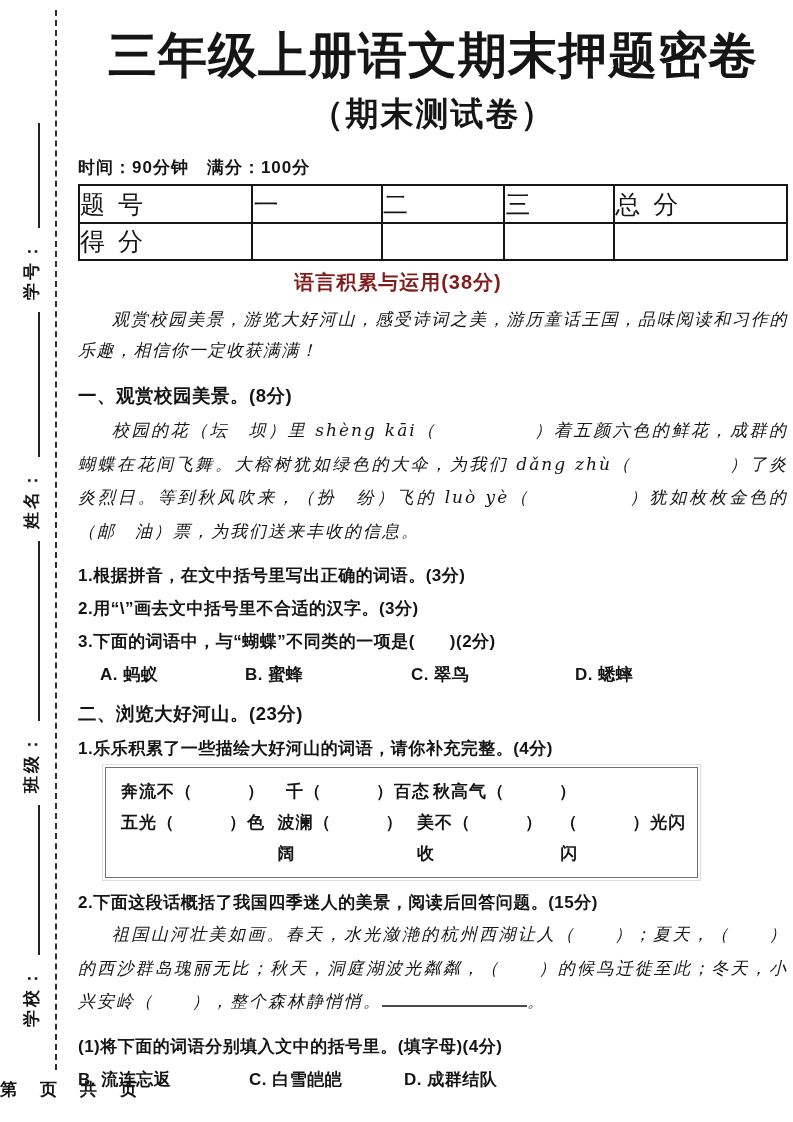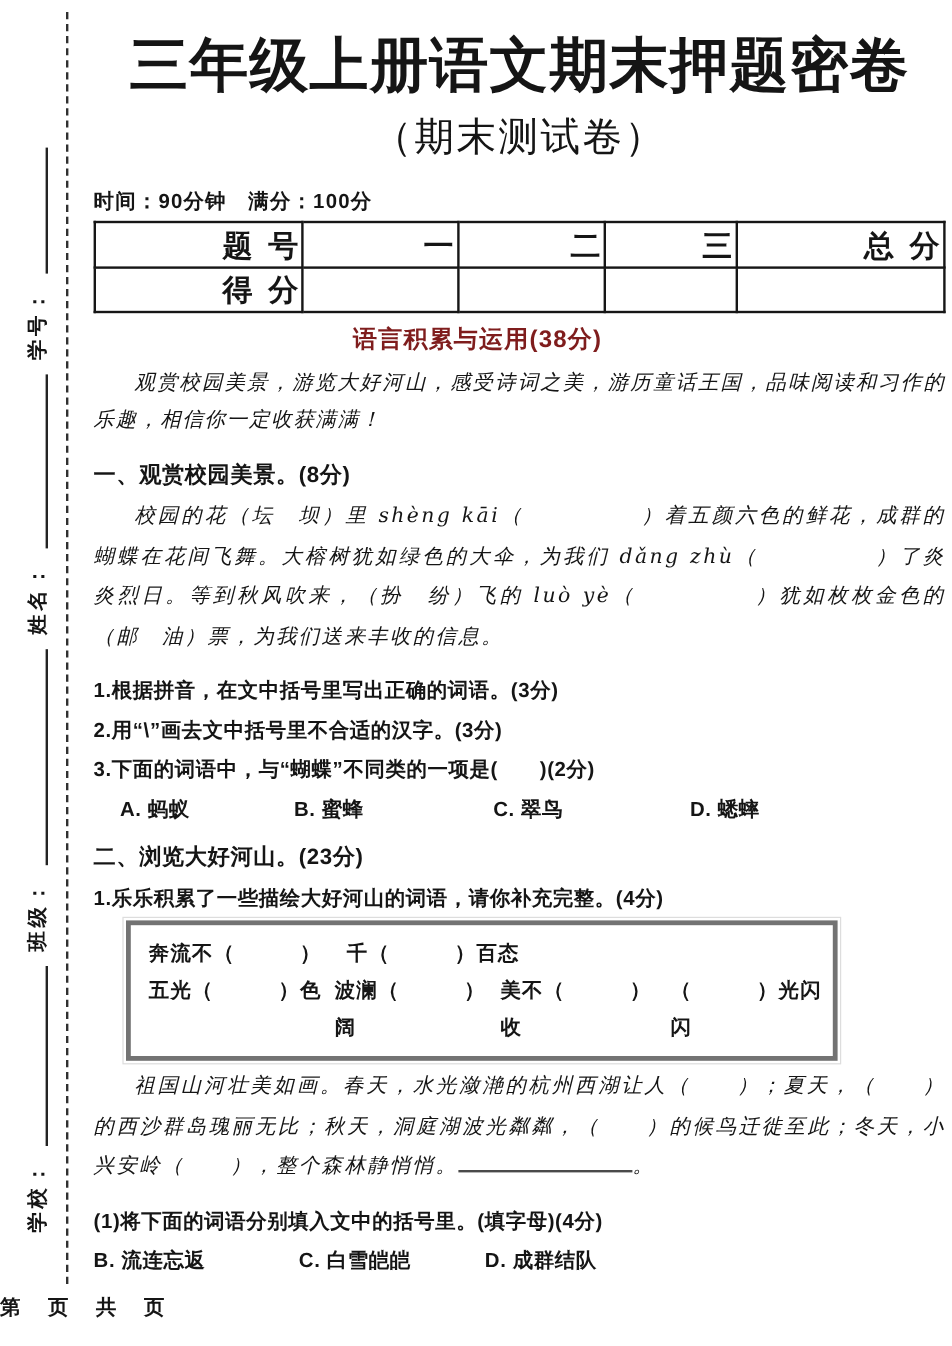--- a/index.html
+++ b/index.html
@@ -4,46 +4,46 @@
 <style>
   html,body{margin:0;padding:0;}
   body{
     width:793px;height:1122px;position:relative;overflow:hidden;
     background:#ffffff;color:#151515;
     font-family:"Liberation Sans","DejaVu Sans",sans-serif;
   }
   .content{position:absolute;left:78px;top:0;width:710px;}
   .title{margin:24px 0 0;font-size:49px;line-height:62px;font-weight:bold;
     text-align:center;letter-spacing:1px;white-space:nowrap;}
-  .subtitle{margin-top:6px;font-size:33px;font-weight:normal;text-align:center;letter-spacing:2px;}
+  .subtitle{margin-top:6px;font-size:33px;font-weight:bold;text-align:center;letter-spacing:2px;}
   .meta{margin-top:19px;font-size:17px;font-weight:bold;letter-spacing:1px;}
   table.score{width:100%;border-collapse:collapse;margin-top:5px;table-layout:fixed;}
-  table.score td{border:2px solid #161616;text-align:right;vertical-align:middle;
-    font-weight:bold;font-size:25px;letter-spacing:3px;padding:0;}
+  table.score td{border:2px solid #161616;text-align:left;vertical-align:middle;
+    font-weight:normal;font-size:25px;letter-spacing:3px;padding:0;}
   table.score tr.r1 td{height:36px;}
   table.score tr.r2 td{height:35px;}
   .banner{margin:8px auto 0;width:fit-content;transform:translateX(-35px);
     font-size:20px;font-weight:bold;color:#7f1d1d;letter-spacing:1px;}
   .kai{font-family:"DejaVu Serif","Liberation Serif",serif;font-style:italic;}
   .intro{margin-top:8px;font-size:17px;line-height:31px;text-indent:2em;
     letter-spacing:1.5px;text-align:justify;}
   .sec-heading{margin-top:6px;font-size:18.5px;font-weight:bold;letter-spacing:0.5px;}
   .passage{margin-top:6px;font-size:17px;line-height:33.5px;text-indent:2em;
     letter-spacing:2px;text-align:justify;}
   .stem{margin-top:12px;font-size:17px;font-weight:bold;letter-spacing:0.5px;line-height:21px;}
   .options{display:flex;margin-top:11px;font-size:17px;font-weight:bold;letter-spacing:0.5px;}
   .options.indent{padding-left:22px;}
   .options .o1{width:145px;}
   .options .o2{width:166px;}
   .options .o3{width:164px;}
   .options2 .o1{width:167px;}
   .options2 .o2{width:171px;}
   .options2 .o3{width:155px;}
   .word-box{margin:8px 0 0 27px;width:593px;box-sizing:border-box;
-    border:4px solid #737373;outline:1px solid #dddddd;outline-offset:2px;
+    border:1px solid #737373;outline:1px solid #dddddd;outline-offset:2px;
     padding:8px 0 8px 15px;}
   .wb-row{display:flex;font-size:17px;font-weight:bold;line-height:31px;letter-spacing:1px;}
   .wb-row .c1{width:165px;}
   .wb-row .c2{width:147px;}
   .wb-row .c3{width:151px;}
   .blank{display:inline-block;height:2px;border-bottom:2px solid #4a4a4a;}
   .footer{position:absolute;left:0;top:1078px;width:793px;text-align:left;
     font-size:17px;font-weight:bold;letter-spacing:3px;}
   .dash-line{position:absolute;left:55px;top:10px;height:1060px;width:0;
     border-left:2px dashed #303030;}
@@ -120,29 +120,31 @@
   </div>
 
   <div class="sec-heading" style="margin-top:15px;">二、浏览大好河山。(23分)</div>
 
   <div class="stem">1.乐乐积累了一些描绘大好河山的词语，请你补充完整。(4分)</div>
 
   <div class="word-box">
     <div class="wb-row">
       <span class="c1">奔流不（　　　）</span>
       <span class="c2">千（　　　）百态</span>
+      <span class="c3">秋高气（　　　）</span>
     </div>
     <div class="wb-row">
       <span class="c1">五光（　　　）色</span>
       <span class="c2">波澜（　　　）阔</span>
       <span class="c3">美不（　　　）收</span>
       <span class="c4">（　　　）光闪闪</span>
     </div>
   </div>
 
+  <div class="stem" style="margin-top:14px;">2.下面这段话概括了我国四季迷人的美景，阅读后回答问题。(15分)</div>
 
   <p class="passage kai" style="margin-top:5px;"><span>祖国山河壮美如画。春天，水光潋滟的杭州西湖让人（　　）；夏天，（　　）的西沙群岛瑰丽无比；秋天，洞庭湖波光粼粼，（　　）的候鸟迁徙至此；冬天，小兴安岭（　　），整个森林静悄悄。</span><span class="blank" style="width:145px;"></span><span>。</span></p>
 
   <div class="stem" style="margin-top:6px;">(1)将下面的词语分别填入文中的括号里。(填字母)(4分)</div>
 
   <div class="options options2">
     <span class="o2">B. 流连忘返</span>
     <span class="o3">C. 白雪皑皑</span>
     <span class="o4">D. 成群结队</span>
   </div>

